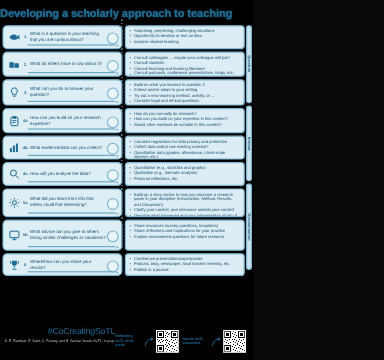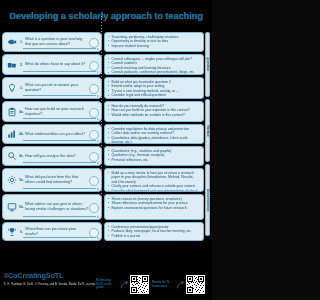--- a/index.html
+++ b/index.html
@@ -7,21 +7,21 @@
     width:212px;height:300px;
     background:#0a0a0a;
     font-family:"Liberation Sans","DejaVu Sans",sans-serif;
     overflow:hidden;
     position:relative;
   }
   .poster{position:relative;width:212px;height:300px;background:#000;}
 
   
   .header{
-    height:32px;display:flex;align-items:center;justify-content:center;
+    height:21px;display:flex;align-items:center;justify-content:flex-start;
     background:#000;
   }
   .header .title{
     font-size:9.3px;font-weight:bold;color:#1d6a93;
     letter-spacing:-0.1px;white-space:nowrap;
     text-shadow:0 0 1px #2c82ad;
   }
 
   
   .grid{
@@ -123,22 +123,23 @@
   }
 
   
   .footer{
     position:absolute;left:0;bottom:0;width:212px;height:32px;
     background:#000;display:flex;align-items:flex-start;
     padding:3px 4px 0 4px;box-sizing:border-box;
   }
   .foot-left{width:92px;}
   .hashtag{
-    font-size:7.4px;font-weight:bold;color:#1d6a93;letter-spacing:-0.2px;
+    font-size:7.4px;font-weight:normal;color:#1d6a93;letter-spacing:-0.2px;
     white-space:nowrap;
+    text-align:right;
   }
   .authors{
     margin-top:2.5px;font-size:2.9px;line-height:1.35;color:#cfcfcf;
   }
   .foot-right{flex:1;display:flex;align-items:flex-start;gap:3px;padding-top:4px;}
   .qrblock{display:flex;align-items:center;gap:1.5px;}
   .qrlabel{font-size:3px;line-height:1.3;color:#1d6a93;font-weight:bold;width:22px;}
   .curve{width:9px;height:10px;color:#1d6a93;}
   .curve svg{display:block;width:9px;height:10px;}
   .qr{

